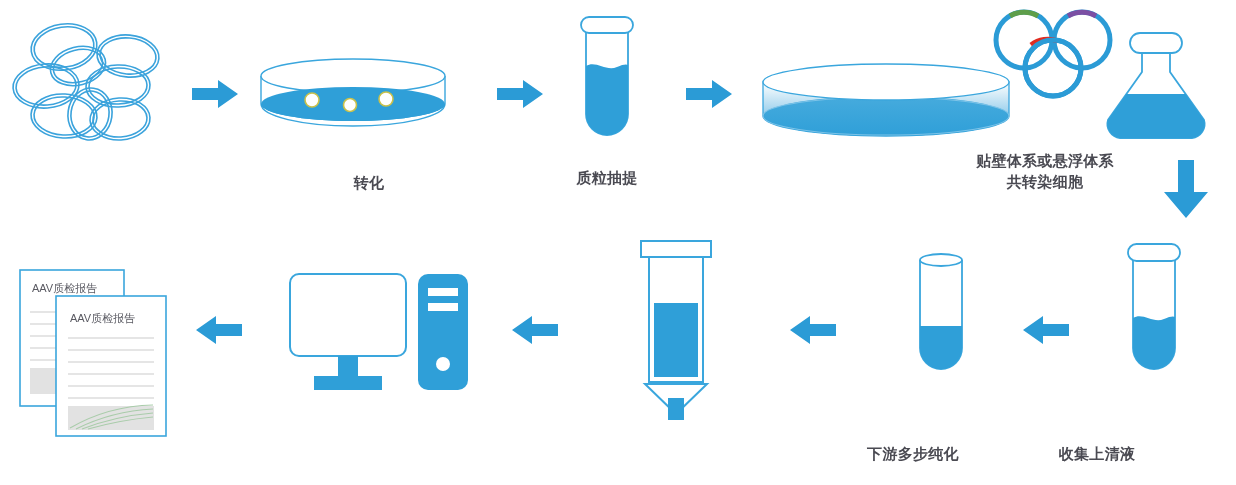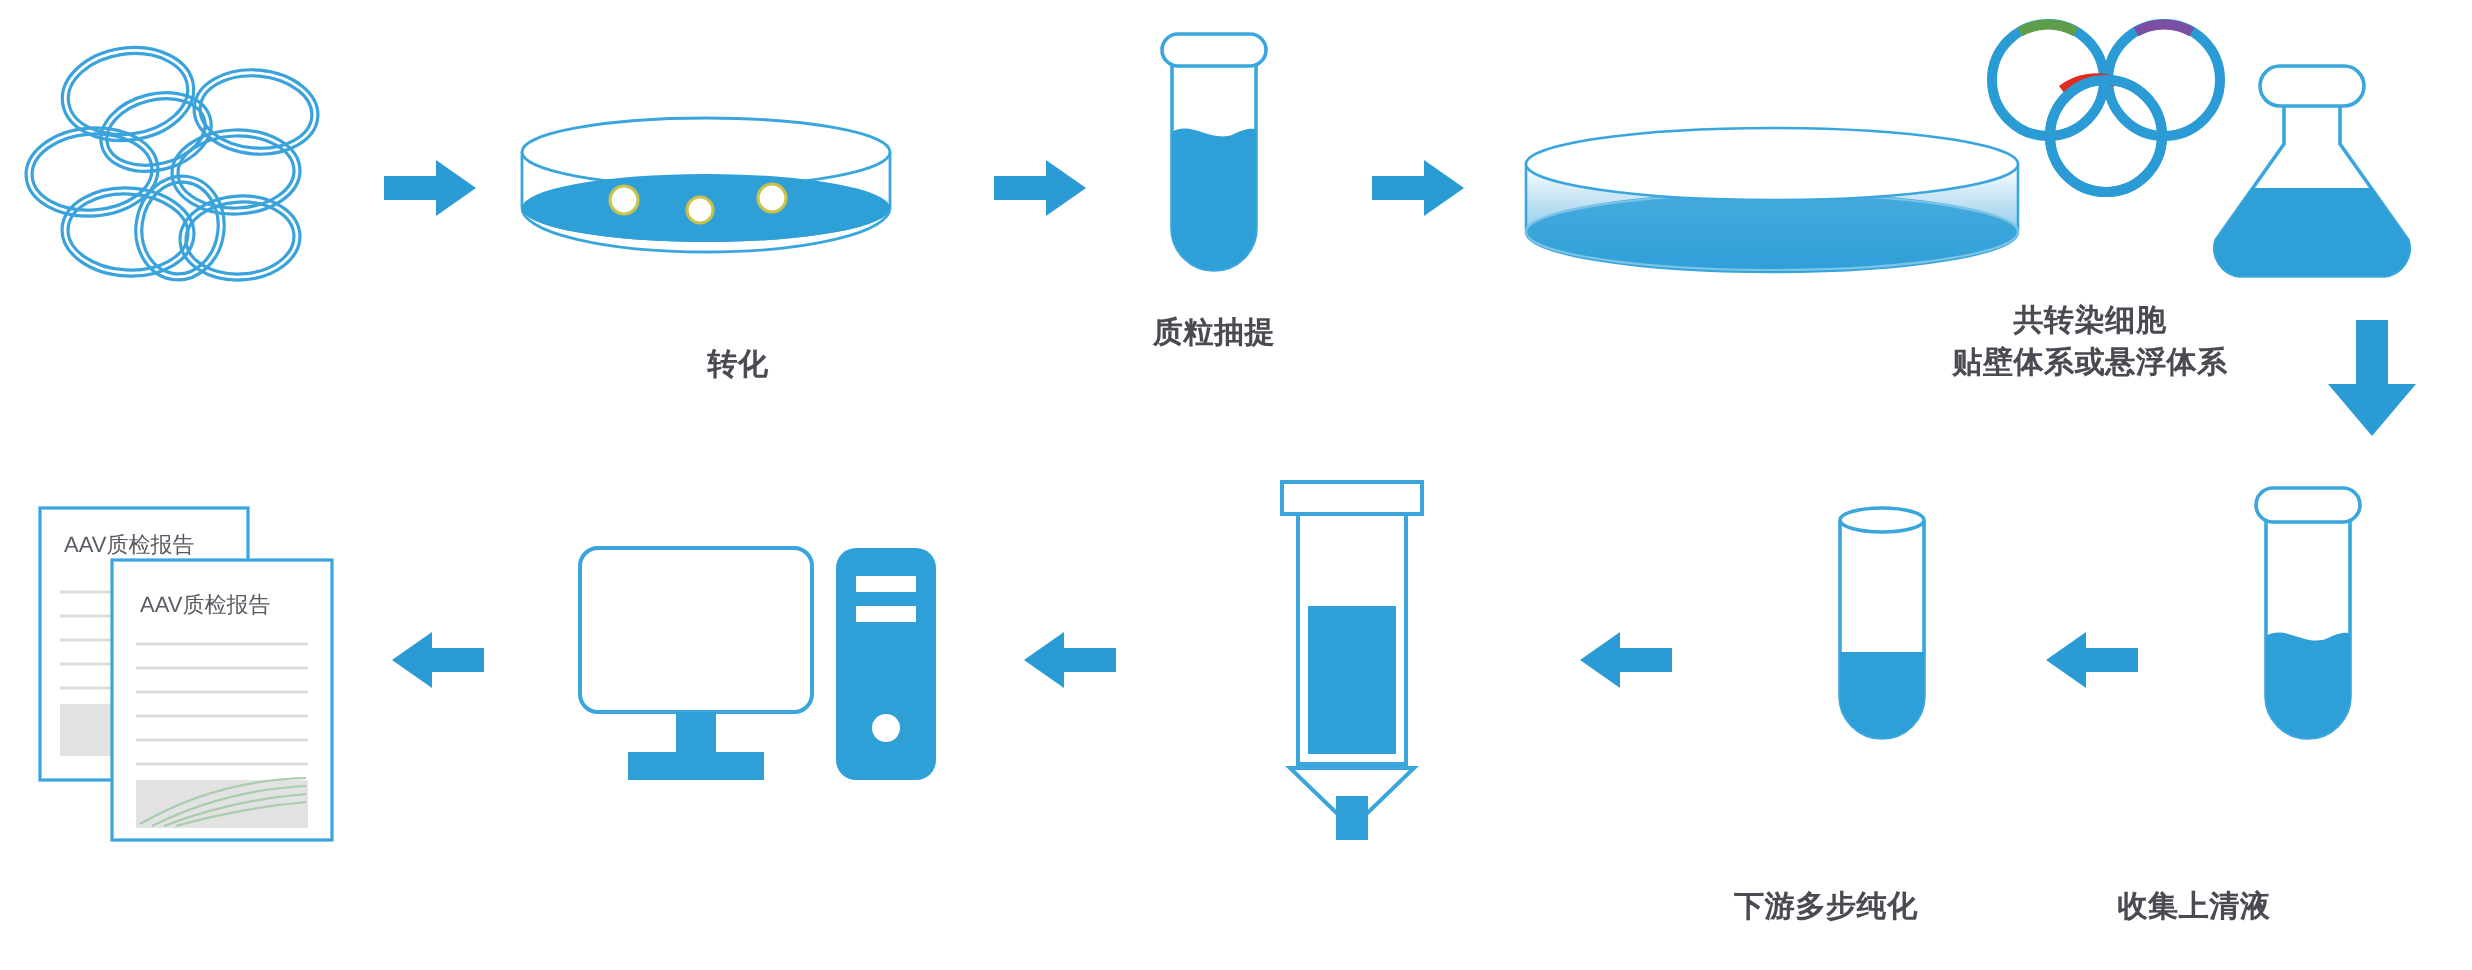--- a/index.html
+++ b/index.html
@@ -101,21 +101,21 @@
             <path d="M14,16 L14,100 A21,21 0 0 0 56,100 L56,16 Z"></path>
           </clipPath>
       </defs>
       <path d="M14,16 L14,100 A21,21 0 0 0 56,100 L56,16" fill="#ffffff" stroke="#3aa6dd" stroke-width="1.8"></path>
       <g clip-path="url(#tubeClipA)">
         <path d="M14,52 C24,46 34,58 45,53 C51,50 55,50 56,51 L56,125 L14,125 Z" fill="#2f9fd8"></path>
       </g>
       <rect x="9" y="3" width="52" height="16" rx="8" fill="#ffffff" stroke="#3aa6dd" stroke-width="1.8"></rect>
     </svg>
   </div>
-  <div class="label" style="left:557px;top:156px;width:100px;">质粒抽提</div>
+  <div class="label" style="left:557px;top:167px;width:100px;">质粒抽提</div>
 
   <div class="node" style="left:686px;top:80px;">
     <svg width="46" height="28" viewBox="0 0 46 28">
       <polygon points="0,8 26,8 26,0 46,14 26,28 26,20 0,20" fill="#2b9bd6"></polygon>
     </svg>
   </div>
 
   <div class="node" style="left:760px;top:62px;">
     <svg width="252" height="84" viewBox="0 0 252 84">
       <defs>
@@ -157,22 +157,22 @@
       </defs>
       <path d="M44,22 L44,44 L10,92 A14,14 0 0 0 22,110 L94,110 A14,14 0 0 0 106,92 L72,44 L72,22" fill="#ffffff" stroke="#3aa6dd" stroke-width="1.8"></path>
       <g clip-path="url(#flaskClip)">
         <rect x="0" y="66" width="116" height="50" fill="#2f9fd8"></rect>
       </g>
       <rect x="32" y="5" width="52" height="20" rx="10" fill="#ffffff" stroke="#3aa6dd" stroke-width="1.8"></rect>
     </svg>
   </div>
 
   <div class="label two-line" style="left:930px;top:150px;width:230px;">
+    <div>贴壁体系或悬浮体系</div>
     <div>共转染细胞</div>
-    <div>贴壁体系或悬浮体系</div>
   </div>
 
   <div class="node" style="left:1164px;top:160px;">
     <svg width="44" height="58" viewBox="0 0 44 58">
       <polygon points="14,0 30,0 30,32 44,32 22,58 0,32 14,32" fill="#2b9bd6"></polygon>
     </svg>
   </div>
 
   <div class="node" style="left:1119px;top:240px;">
     <svg width="70" height="140" viewBox="0 0 70 140">
@@ -245,21 +245,21 @@
       <circle cx="155" cy="92" r="7" fill="#ffffff"></circle>
     </svg>
   </div>
 
   <div class="node" style="left:196px;top:316px;">
     <svg width="46" height="28" viewBox="0 0 46 28">
       <polygon points="46,8 20,8 20,0 0,14 20,28 20,20 46,20" fill="#2b9bd6"></polygon>
     </svg>
   </div>
 
-  <div class="node" style="left:18px;top:252px;">
+  <div class="node" style="left:18px;top:268px;">
     <svg width="160" height="170" viewBox="0 0 160 170">
 
       <rect x="2" y="2" width="104" height="136" fill="#ffffff" stroke="#3aa6dd" stroke-width="1.6"></rect>
       <text x="14" y="24" font-family="'Liberation Sans',sans-serif" font-size="11" fill="#5a5a62">AAV质检报告</text>
       <g stroke="#dcdcdc" stroke-width="1.6">
         <line x1="12" y1="44" x2="94" y2="44"></line>
           <line x1="12" y1="56" x2="94" y2="56"></line>
         <line x1="12" y1="68" x2="94" y2="68"></line>
           <line x1="12" y1="80" x2="94" y2="80"></line>
         <line x1="12" y1="92" x2="94" y2="92"></line>

